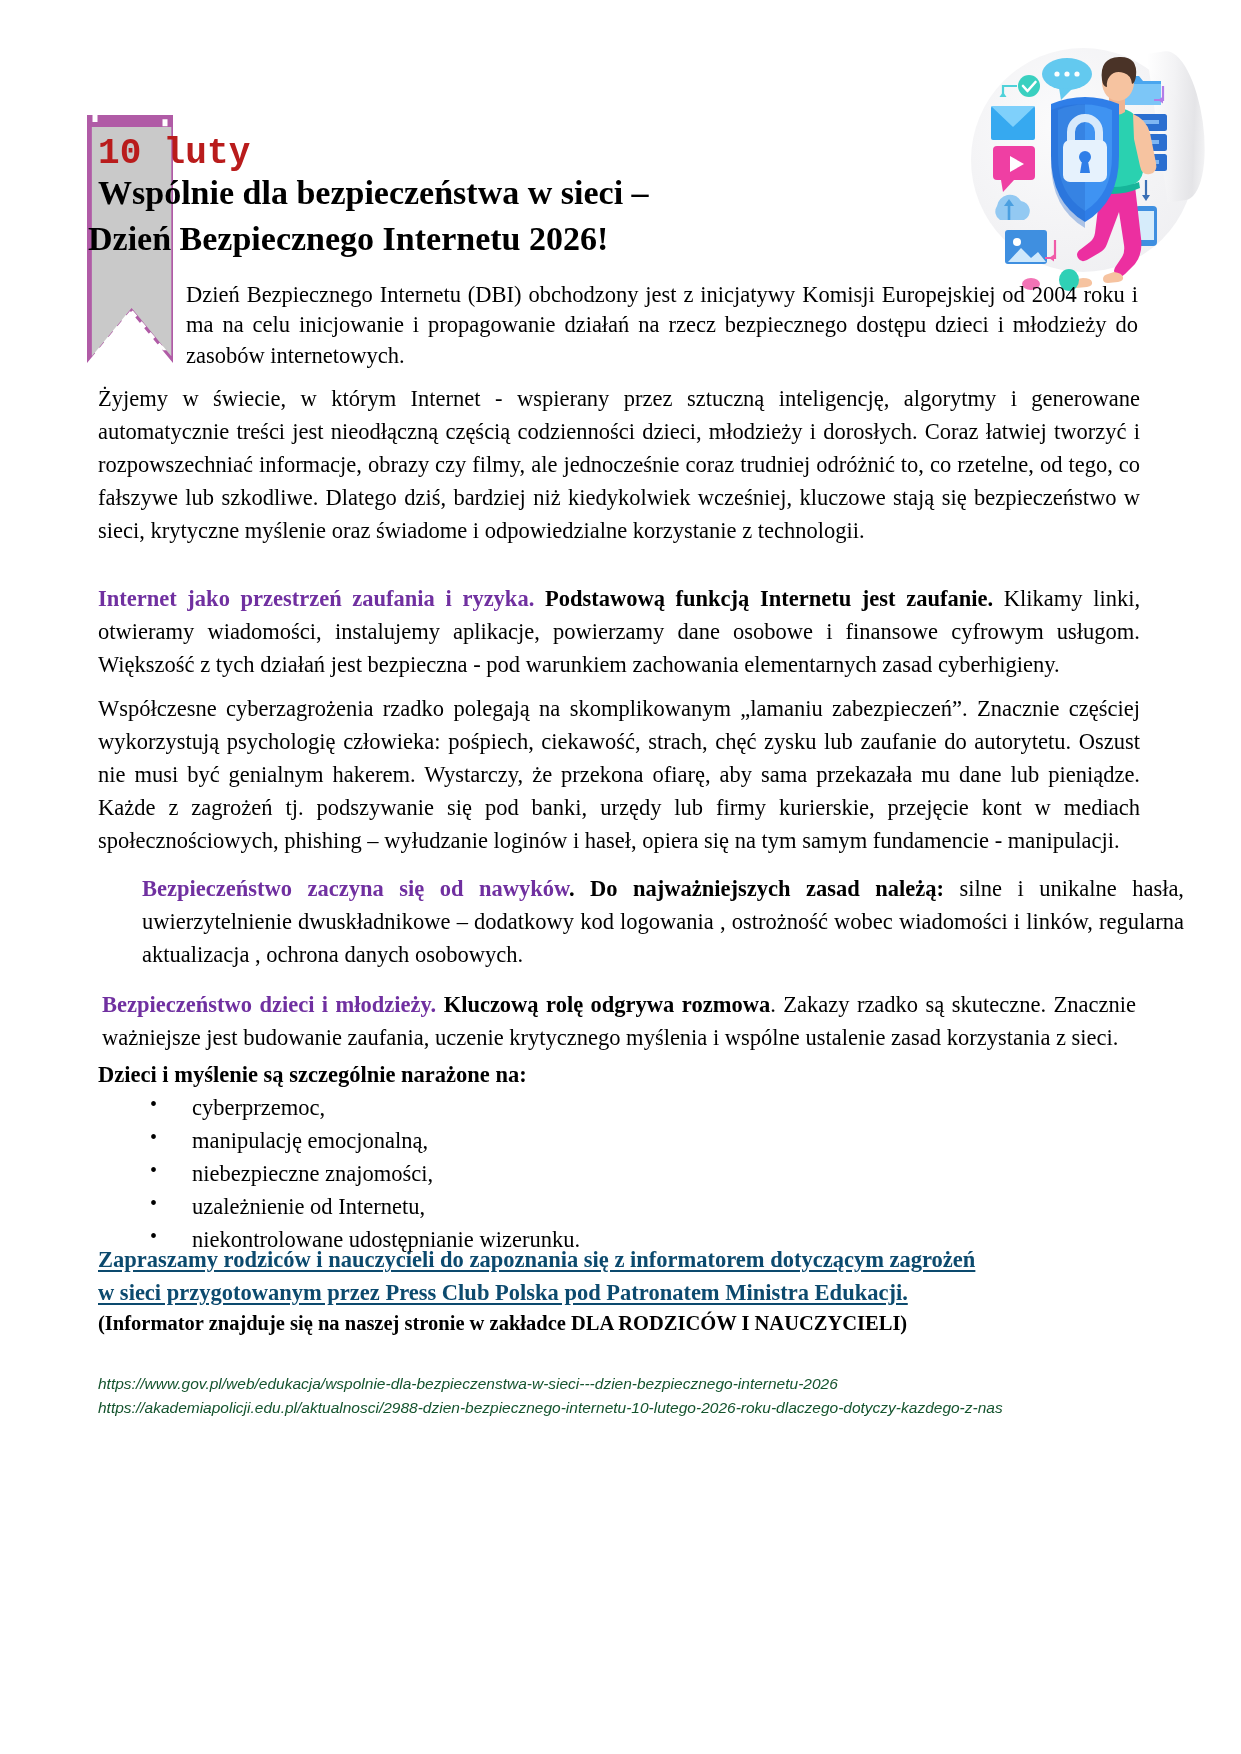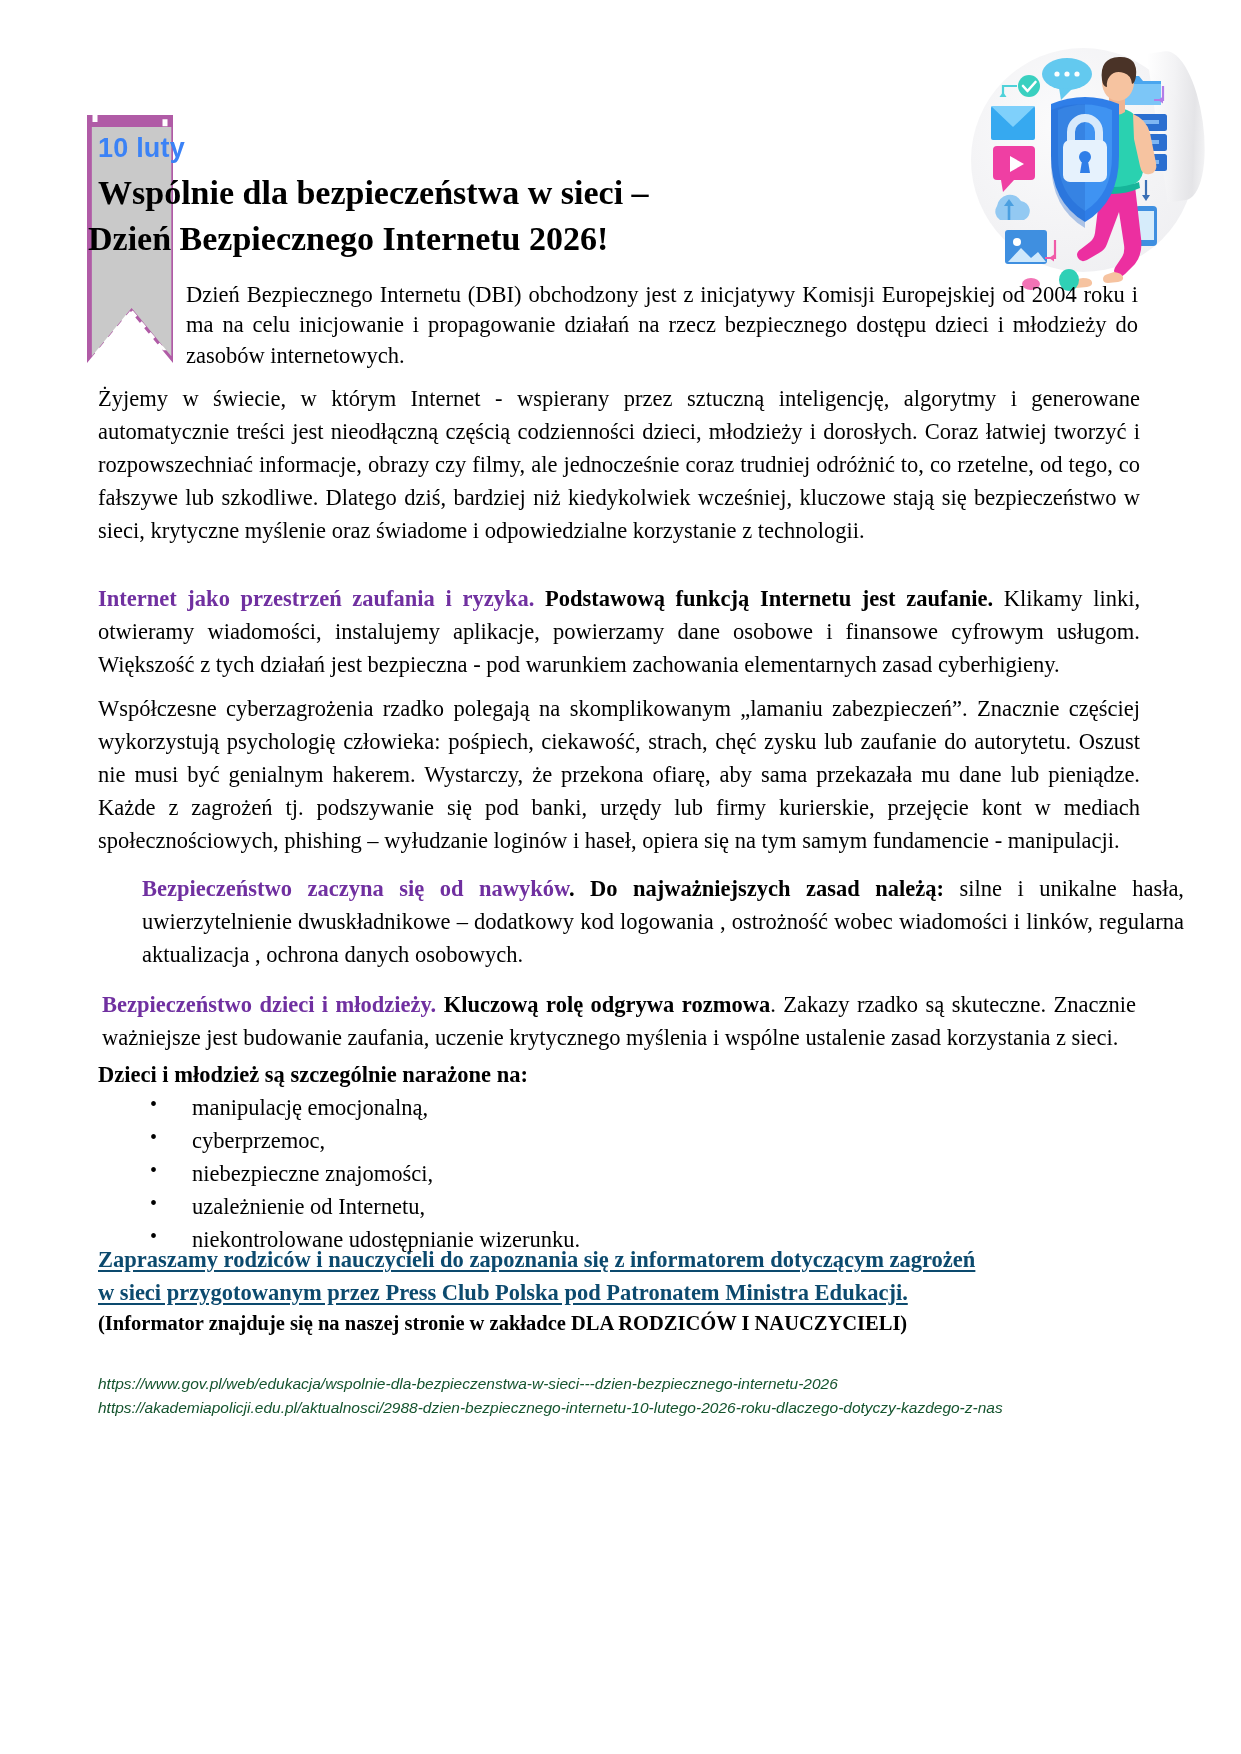--- a/index.html
+++ b/index.html
@@ -60,24 +60,24 @@
     left: 5px;
     top: 5px;
     width: 85px;
     height: 245px;
   }
 
   .date-line {
     position: absolute;
     left: 98px;
     top: 133px;
-    font-family: Liberation Sans, sans-serif;
-    font-weight: bold;
-    font-size: 27px;
-    color: #3b82f6;
+    font-family: Liberation Mono, monospace;
+    font-weight: bold;
+    font-size: 36px;
+    color: #b91c1c;
     letter-spacing: .2px;
   }
 
   .title {
     position: absolute;
     left: 88px;
     top: 170px;
     width: 830px;
     font-family: "Liberation Serif", "DejaVu Serif", serif;
     font-weight: bold;
@@ -312,24 +312,24 @@
   <div class="body-block" style="top:872px;margin-left:44px;">
     <p class="p-hang" style="margin:0;">
       <span class="accent">Bezpieczeństwo zaczyna się od nawyków</span><span class="strong">. Do najważniejszych zasad należą:</span><span> silne i unikalne hasła, uwierzytelnienie dwuskładnikowe – dodatkowy kod logowania , ostrożność wobec wiadomości i linków, regularna aktualizacja , ochrona danych osobowych.</span>
     </p>
   </div>
 
   <div class="body-block" style="top:984px;">
     <p class="p-hang" style="margin:4px;">
       <span class="accent">Bezpieczeństwo dzieci i młodzieży.</span><span class="strong"> Kluczową rolę odgrywa rozmowa</span><span>. Zakazy rzadko są skuteczne. Znacznie ważniejsze jest budowanie zaufania, uczenie krytycznego myślenia i wspólne ustalenie zasad korzystania z sieci.</span>
     </p>
-    <p class="strong" style="margin:0; text-align:left;">Dzieci i młodzież są szczególnie narażone na:</p>
+    <p class="strong" style="margin:0; text-align:left;">Dzieci i myślenie są szczególnie narażone na:</p>
     <ul class="bullets">
+      <li>cyberprzemoc,</li>
       <li>manipulację emocjonalną,</li>
-      <li>cyberprzemoc,</li>
       <li>niebezpieczne znajomości,</li>
       <li>uzależnienie od Internetu,</li>
       <li>niekontrolowane udostępnianie wizerunku.</li>
     </ul>
   </div>
 
   <div class="cta" style="top:1244px;">Zapraszamy rodziców i nauczycieli do zapoznania się z informatorem dotyczącym zagrożeń</div>
   <div class="cta" style="top:1277px;">w sieci przygotowanym przez Press Club Polska pod Patronatem Ministra Edukacji.</div>
   <div class="cta-note" style="top:1310px;">(Informator znajduje się na naszej stronie w zakładce DLA RODZICÓW I NAUCZYCIELI)</div>
 

